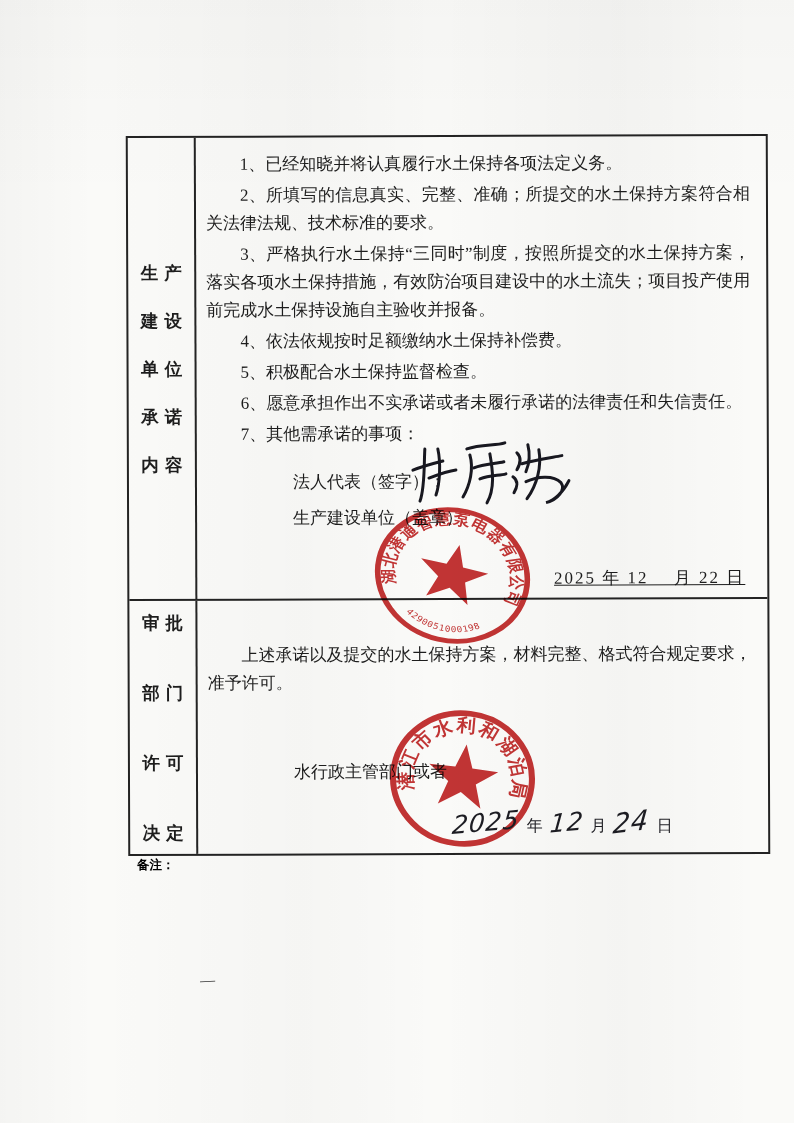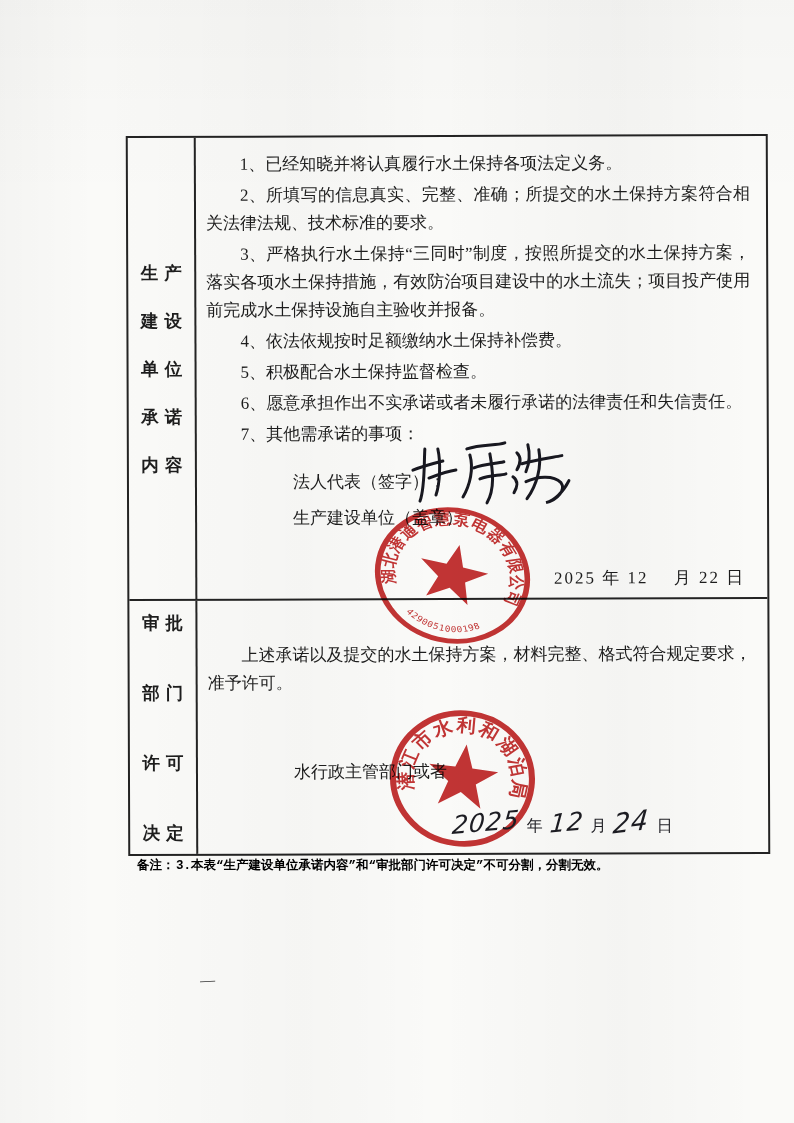--- a/index.html
+++ b/index.html
@@ -27,21 +27,21 @@
     width:68px; border-right:2px solid #232323;
     display:flex; flex-direction:column; justify-content:center; align-items:center;
     font-size:17.5px; font-weight:600; letter-spacing:0.35em; text-indent:0.35em;
   }
   .t-row.r1 .label-cell { gap:24px; }
   .t-row.r2 .label-cell { gap:46px; }
   .content-cell { position:relative; flex:1; padding:10px 16px 0 10px; font-size:17px; line-height:28px; }
   .content-cell p { text-indent:2em; text-align:justify; margin:3px 0; }
   .sig-label-1 { position:absolute; left:96px; top:331px; font-size:17px; }
   .sig-label-2 { position:absolute; left:96px; top:367px; font-size:17px;text-align:right; }
-  .date-r1 { position:absolute; right:22px; top:428px; font-size:17px; letter-spacing:2px; }
+  .date-r1 { position:absolute; right:22px; top:428px; font-size:17px; letter-spacing:2px;text-decoration:underline; }
   .sig-wrap { position:absolute; left:214px; top:300px; width:160px; height:80px; }
   .sig-wrap svg { width:100%; height:100%; }
   .sig-name-text { position:absolute; opacity:0; font-size:2px; }
   .auth-line-1 { position:absolute; left:96px; top:158px; font-size:17px; }
   .auth-line-2 { position:absolute; left:96px; top:190px; font-size:17px; }
   .t-row.r2 .content-cell { padding-top:38px; }
   .stamp { position:absolute; mix-blend-mode:multiply; opacity:0.92; }
   .stamp1 { left:362px; top:497px; width:181px; height:157px; transform:rotate(13deg); }
   .stamp2 { left:380px; top:701px; width:165px; height:155px; transform:rotate(7deg); }
   .hand-date {
@@ -162,17 +162,16 @@
     <span class="hand">2025</span>
     <span class="printed-dl">年</span>
     <span class="hand">12</span>
     <span class="printed-dl">月</span>
     <span class="hand day">24</span>
     <span class="printed-dl">日</span>
   </div>
 
   <div class="notes">
     <span class="notes-label">备注：</span>
-    <div class="note-line">3.本表“生产建设单位承诺内容”和“审批部门许可决定”不可分割，分割无效。</div>
   </div>
 
   <div class="page-mark">—</div>
 </div>
 
 </body></html>

